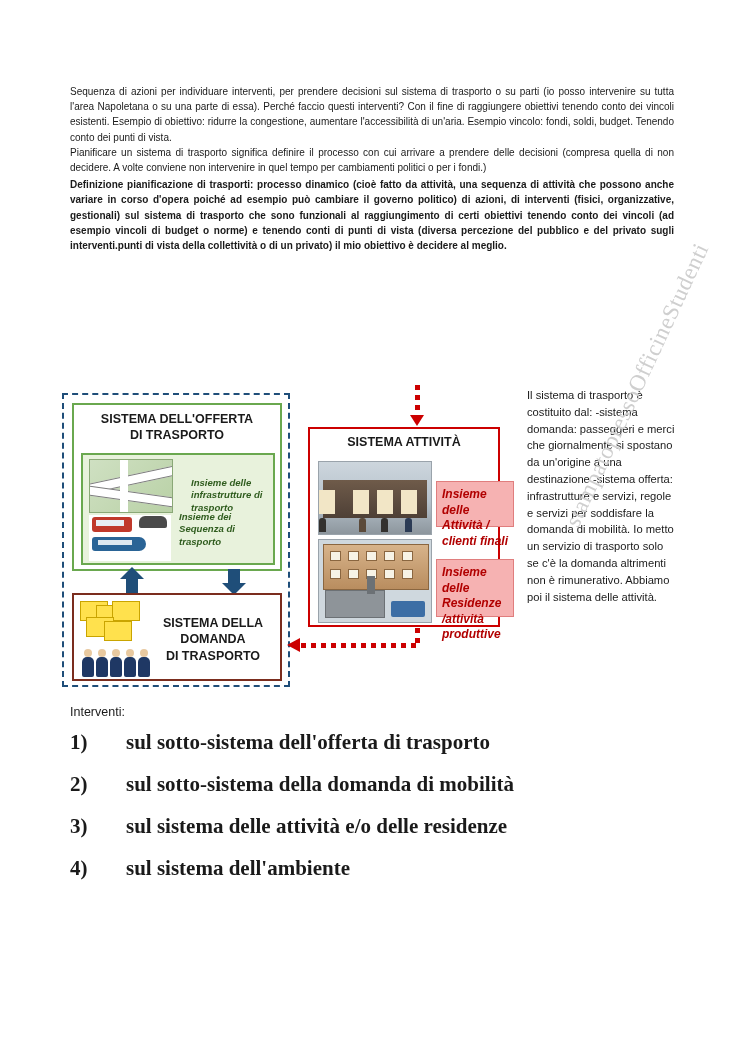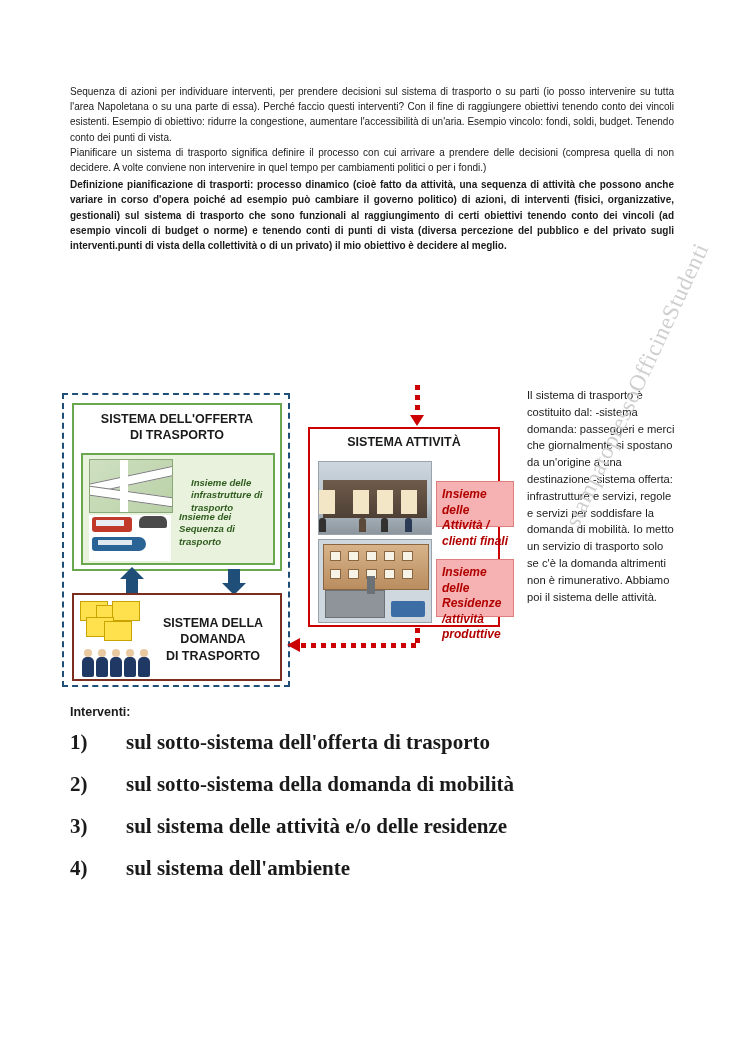--- a/index.html
+++ b/index.html
@@ -427,21 +427,21 @@
     line-height: 1.5;
     color: #1a1a1a;
   }
 
   
   .interventi-label {
     position: absolute;
     left: 70px;
     top: 705px;
     font-size: 12.5px;
-    font-weight: bold;
+    font-weight: normal;
   }
   .list {
     position: absolute;
     left: 70px;
     top: 730px;
     width: 600px;
     font-family: "Liberation Serif", serif;
   }
   .list-item {
     display: flex;

